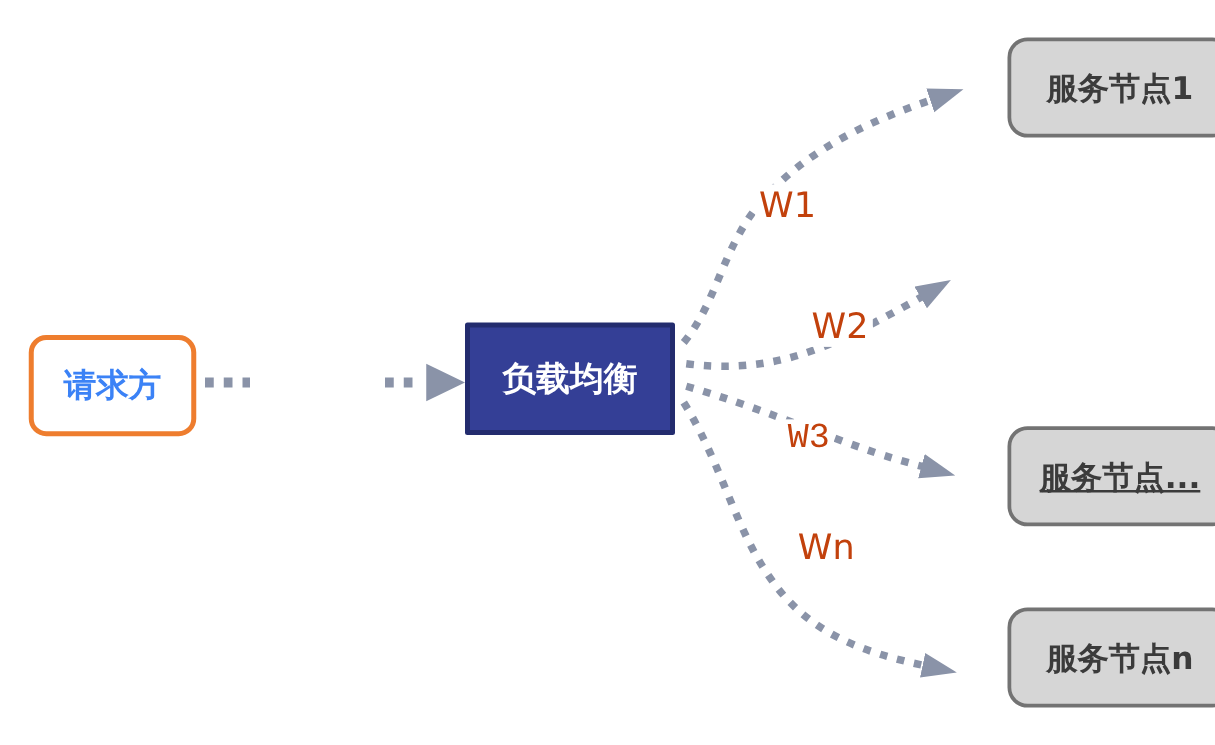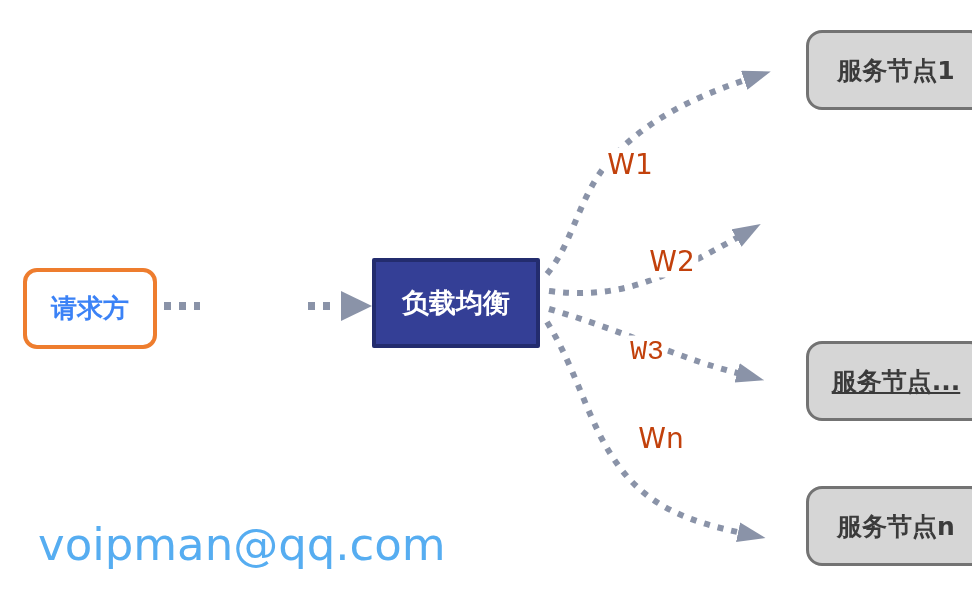--- a/index.html
+++ b/index.html
@@ -154,15 +154,14 @@
   <div class="box node-box node-1">
     <span>服务节点1</span>
   </div>
   <div class="box node-box node-3">
     <span>服务节点...</span>
   </div>
   <div class="box node-box node-4">
     <span>服务节点n</span>
   </div>
 
-  <div class="watermark">voipman@qq.com</div>
 
 </div>
 
 </body></html>

